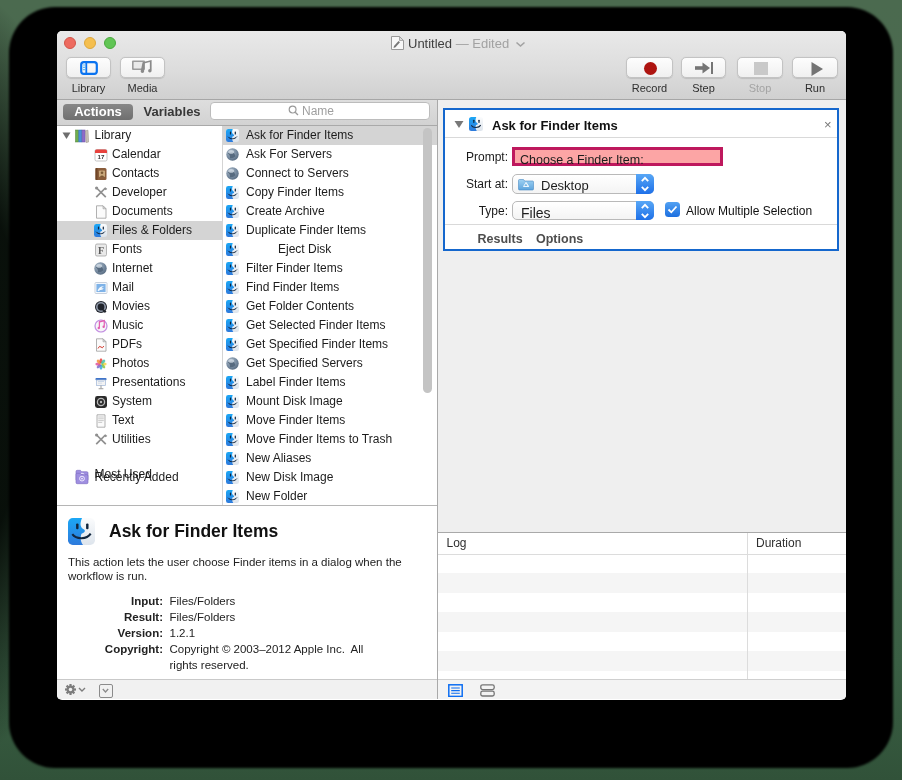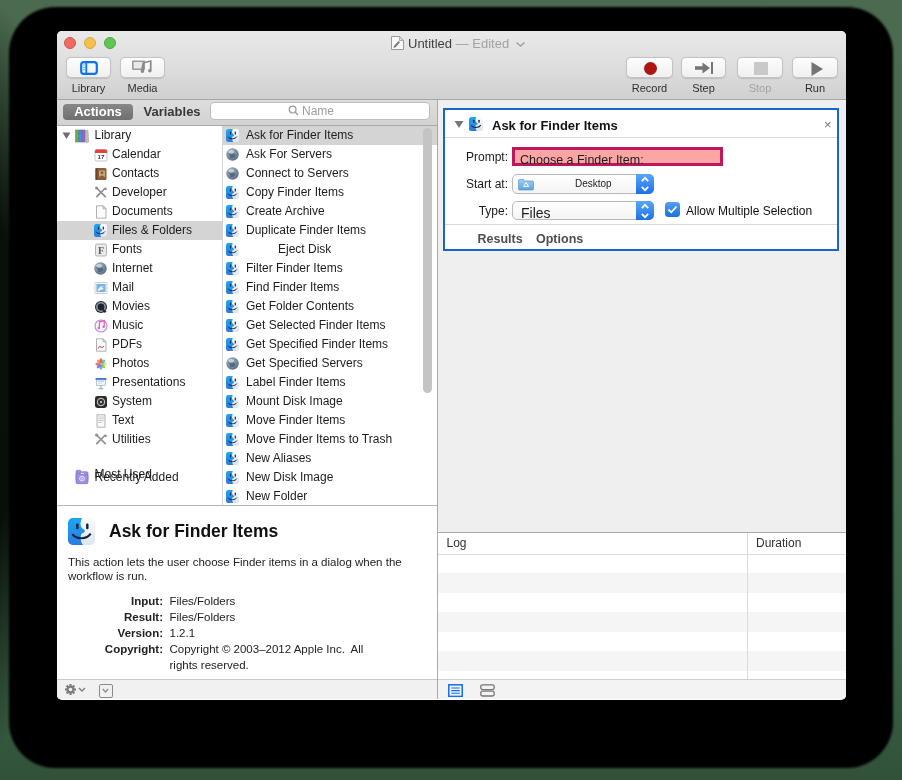--- a/index.html
+++ b/index.html
@@ -932,21 +932,21 @@
 <span style="position:absolute;left:5px;top:3px;"><svg width="16" height="13" viewBox="0 0 16 13">
 <defs>
               <linearGradient id="bfg" x1="0" y1="0" x2="0" y2="1">
 <stop offset="0" stop-color="#9fd1f2"></stop>
                 <stop offset="1" stop-color="#5da4dd"></stop>
               </linearGradient>
             </defs>
 <path d="M0.5 2.5 a1 1 0 0 1 1 -1 h4 l1.2 1.5 h7.8 a1 1 0 0 1 1 1 v7 a1 1 0 0 1 -1 1 h-13 a1 1 0 0 1 -1 -1 z" fill="url(#bfg)" stroke="#4a8cc4" stroke-width="0.6"></path>
 <path d="M5.5 8.5 l2.5-4 2.5 4 z M8 4.5 l2.8 4.4" fill="none" stroke="#eaf5fd" stroke-width="1"></path>
 </svg></span>
-<div style="position:absolute;left:28px;top:3px;font-size:10px;margin-left:34px;">Desktop</div>
+<div style="position:absolute;left:28px;top:3px;font-size:13px;">Desktop</div>
 <div class="stepper"><svg width="18" height="20" viewBox="0 0 18 20">
 <path d="M5.8 7.2 L9 3.8 L12.2 7.2" fill="none" stroke="#fff" stroke-width="1.8"></path>
 <path d="M5.8 12.8 L9 16.2 L12.2 12.8" fill="none" stroke="#fff" stroke-width="1.8"></path>
           </svg></div>
       </div>
 <div class="albl" style="left:0px;top:93.5px;width:63px;">Type:</div>
 <div class="pop" style="left:67px;top:90.5px;width:142px;height:19.5px;">
 <div style="position:absolute;left:8px;top:3px;font-size:14px;">Files</div>
 <div class="stepper"><svg width="18" height="20" viewBox="0 0 18 20">
 <path d="M5.8 7.2 L9 3.8 L12.2 7.2" fill="none" stroke="#fff" stroke-width="1.8"></path>

